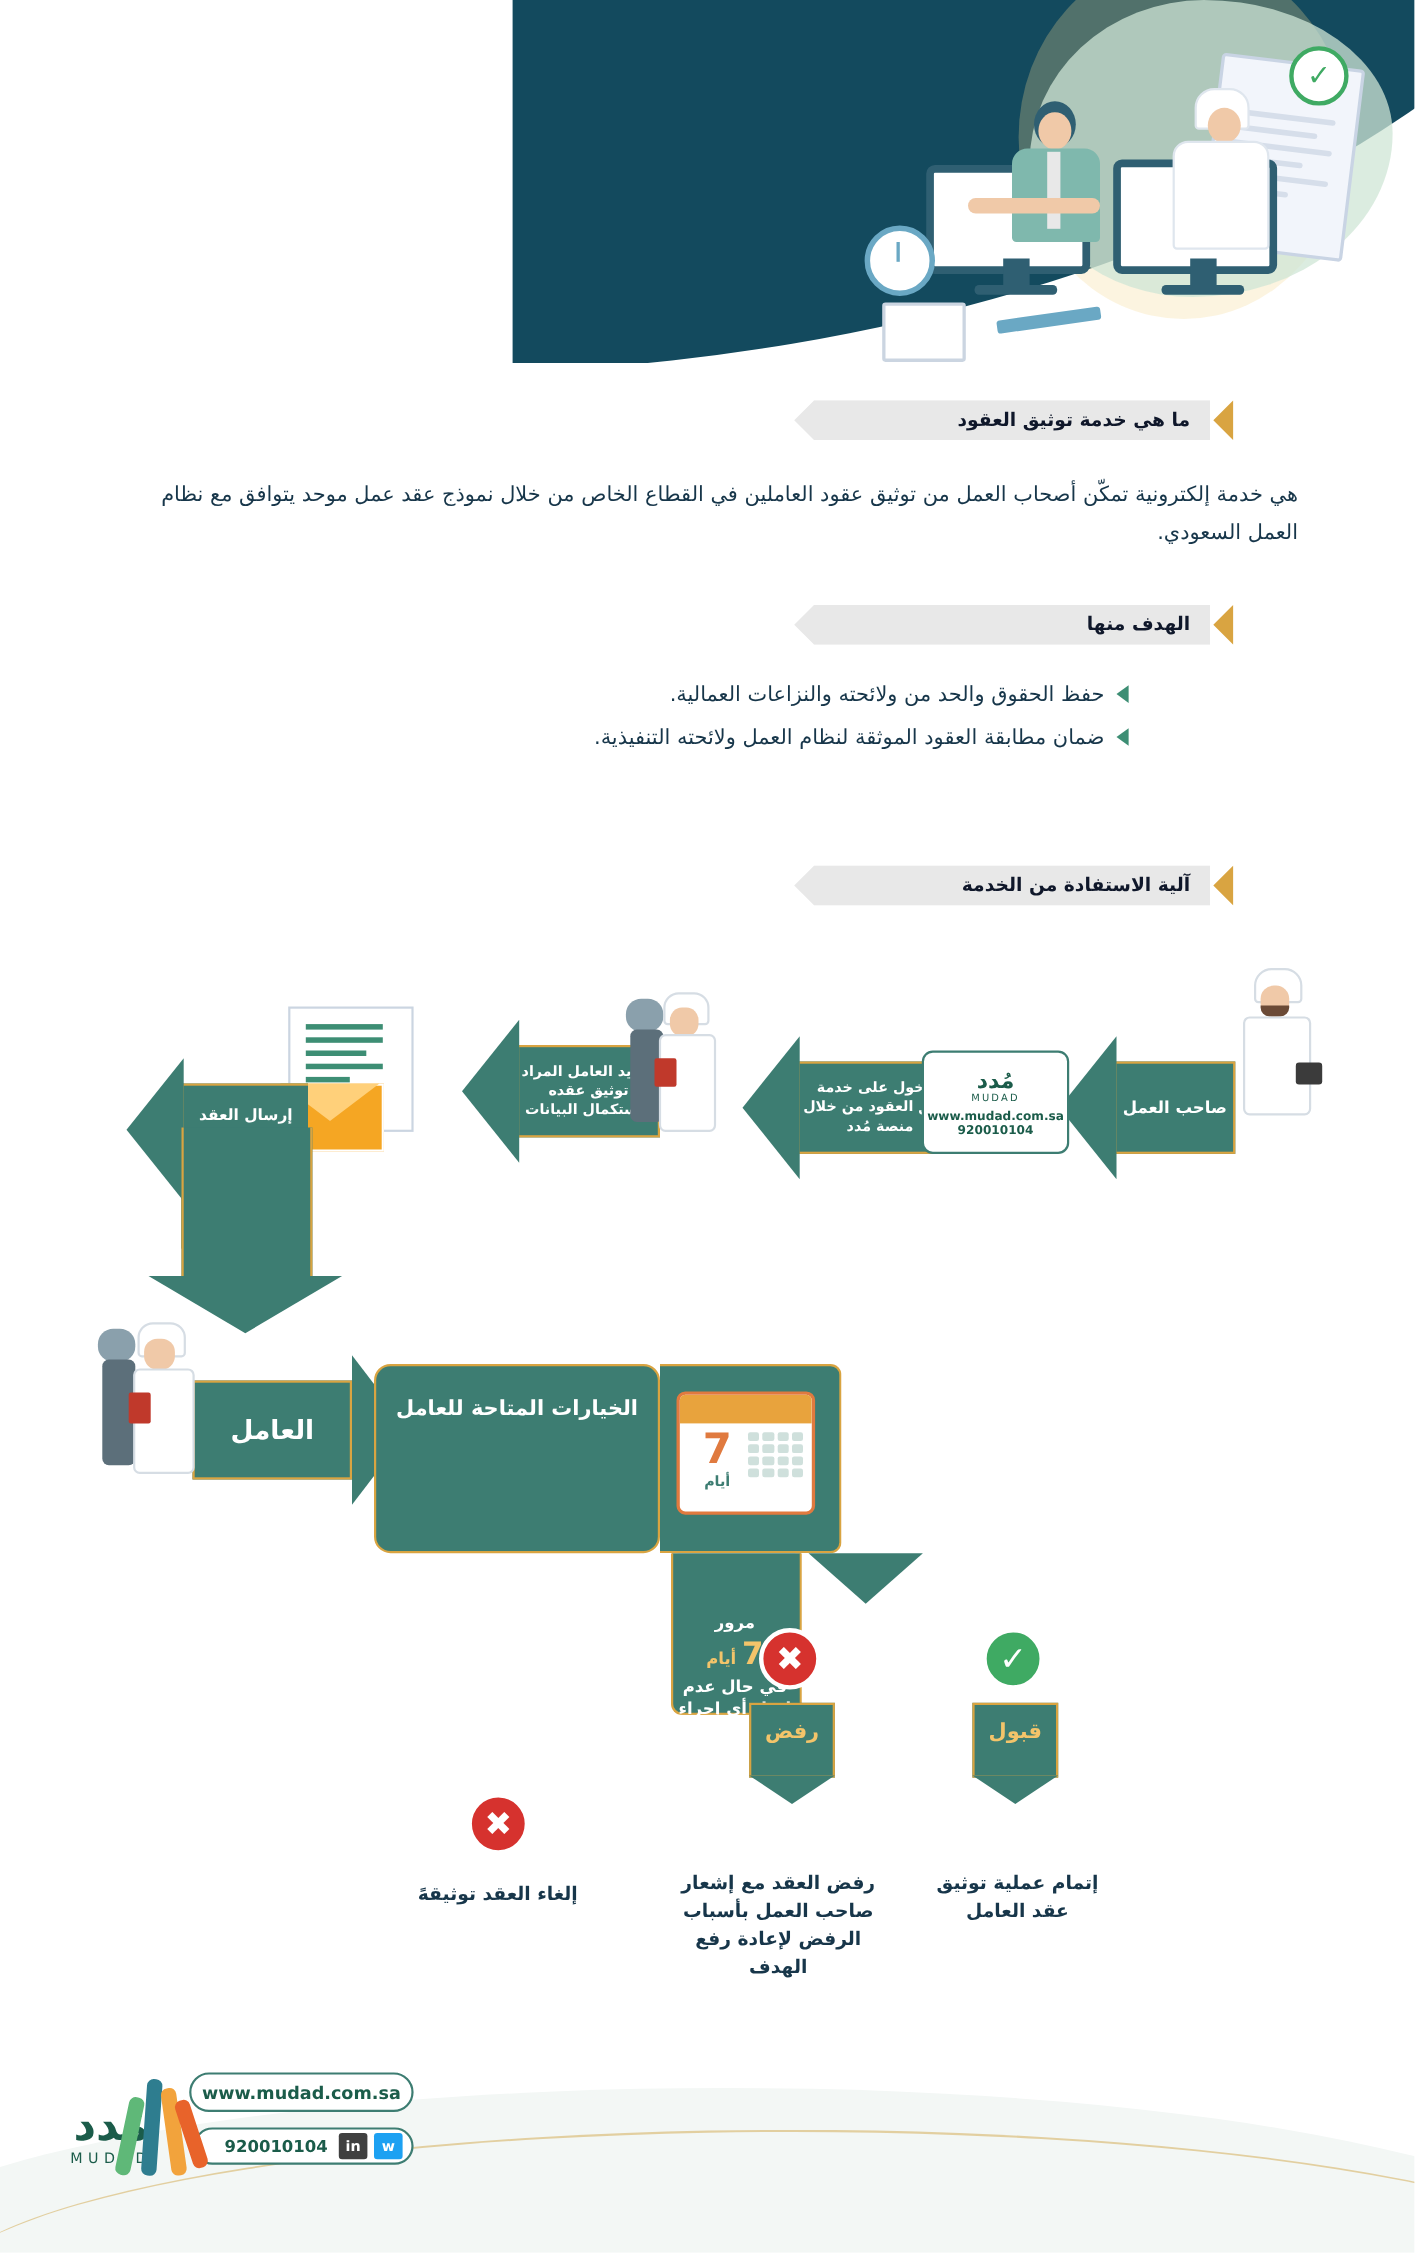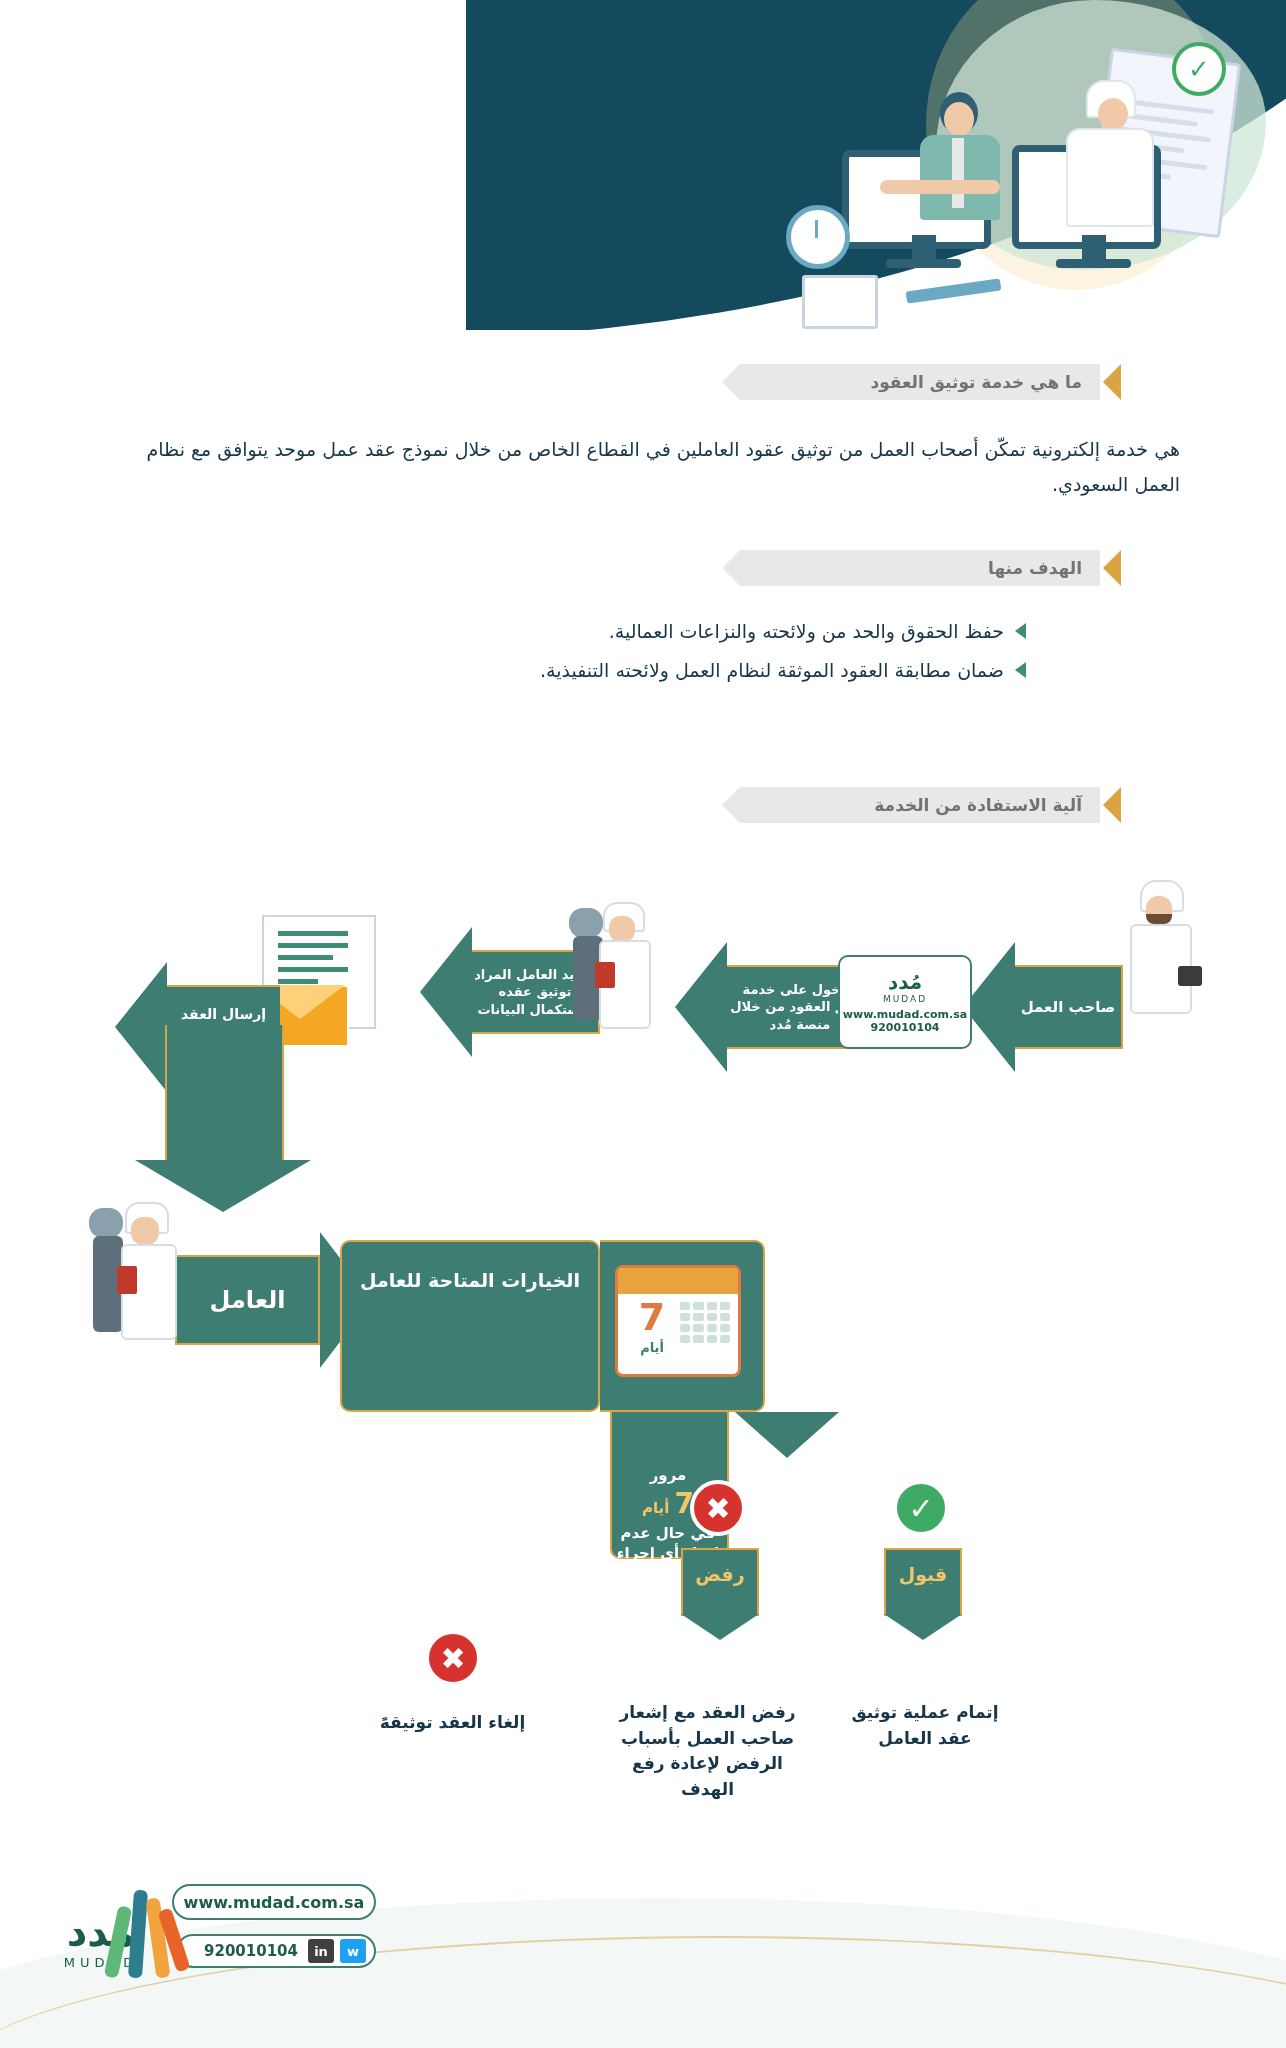--- a/index.html
+++ b/index.html
@@ -37,21 +37,21 @@
        border:3px solid #cbd5e1;border-radius:3px;}
   .pencil{position:absolute;left:130px;top:265px;width:95px;height:12px;background:#6aa8c4;
        border-radius:3px;transform:rotate(-8deg);}
   .person{position:absolute;}
   .p-head{position:absolute;border-radius:50%;}
   .p-body{position:absolute;border-radius:14px 14px 4px 4px;}
 
   
   .sec-head{position:absolute;height:36px;background:#e8e8e8;display:flex;align-items:center;
             justify-content:flex-start;padding:0 18px;box-sizing:border-box;}
-  .sec-head span{font-size:17px;font-weight:bold;color:#737373;}
+  .sec-head span{font-size:17px;font-weight:bold;color:#0f172a;}
   .sec-head:after{content:"";position:absolute;left:-18px;top:0;width:0;height:0;
             border-top:18px solid transparent;border-bottom:18px solid transparent;
             border-right:18px solid #e8e8e8;}
   .gold-tick{position:absolute;width:26px;height:36px;}
   .gold-tick:before{content:"";position:absolute;left:0;top:0;width:0;height:0;
             border-top:18px solid transparent;border-bottom:18px solid transparent;
             border-right:18px solid #d9a441;}
 
   .para{position:absolute;text-align:right;font-size:19px;line-height:1.85;color:#17364a;}
   .bullets{position:absolute;text-align:right;font-size:19px;line-height:2.05;color:#17364a;}
@@ -250,21 +250,21 @@
 
 <div style="position:absolute;top:1200px;left:85px;width:100px;height:145px;">
   <div style="position:absolute;left:4px;top:8px;width:34px;height:30px;background:#8aa0ac;border-radius:14px;"></div>
   <div style="position:absolute;left:8px;top:36px;width:30px;height:96px;background:#5c6f7a;border-radius:6px;"></div>
   <div style="position:absolute;left:40px;top:2px;width:40px;height:28px;background:#ffffff;border:2px solid #d6dde4;border-radius:14px 14px 4px 4px;"></div>
   <div style="position:absolute;left:46px;top:17px;width:28px;height:28px;background:#f0c9a8;border-radius:12px;"></div>
   <div style="position:absolute;left:36px;top:44px;width:52px;height:92px;background:#ffffff;border:2px solid #d6dde4;border-radius:6px;"></div>
   <div style="position:absolute;left:32px;top:66px;width:20px;height:28px;background:#c0392b;border-radius:2px;"></div>
 </div>
 
-<div class="tealbox" style="top:1240px;left:340px;width:260px;height:172px;align-items:flex-start;padding-top:26px;">
+<div class="tealbox" style="top:1240px;left:340px;width:260px;height:172px;align-items:flex-start;padding-top:26px;border-radius:15px;">
   <div class="flow-label" style="font-size:19px;">الخيارات المتاحة للعامل</div>
 </div>
 <div class="tealbox" style="top:1240px;left:600px;width:165px;height:172px;border-radius:0 10px 10px 0;border-left:0;
      align-items:flex-start;padding-top:0;"></div>
 <div style="position:absolute;top:1412px;left:735px;width:0;height:0;
      border-left:52px solid transparent;border-right:52px solid transparent;border-top:46px solid #3d7d72;"></div>
 
 <div class="cal" style="top:1265px;left:615px;">
   <div class="cal-top"></div>
   <div class="cal-num">7</div>

